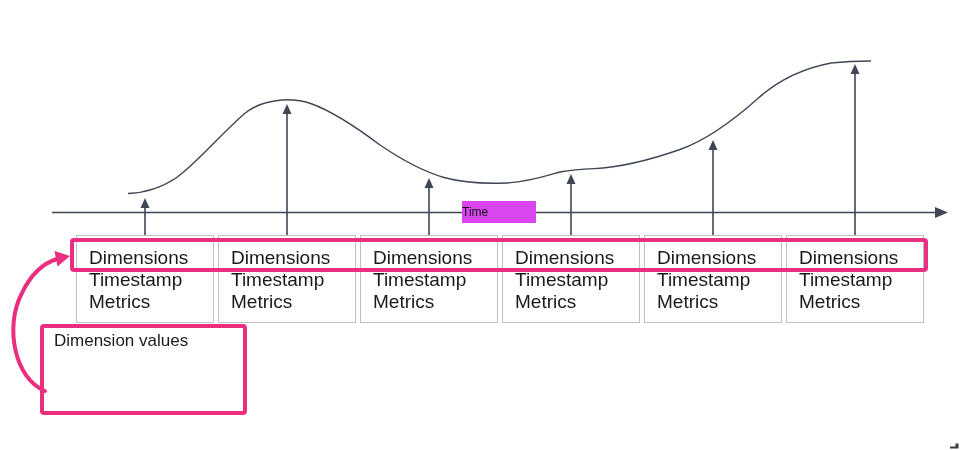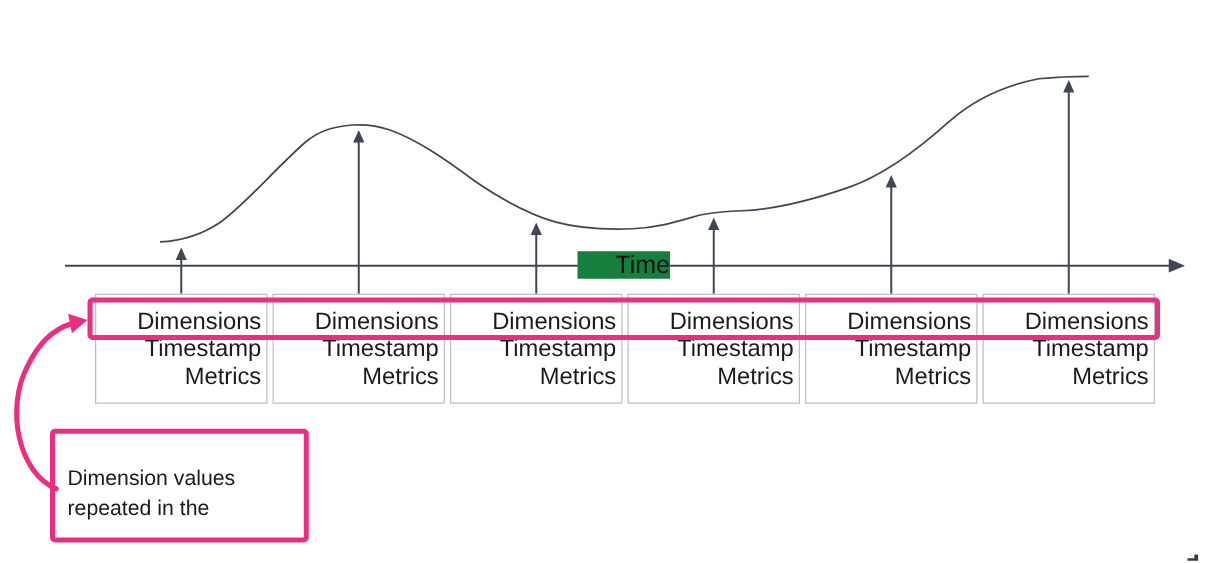--- a/index.html
+++ b/index.html
@@ -14,39 +14,39 @@
   .canvas{
     position:relative;width:964px;height:450px;background:#ffffff;overflow:hidden;
   }
   svg.layer{position:absolute;left:0;top:0;width:964px;height:450px;pointer-events:none;}
   .curve{fill:none;stroke:var(--line);stroke-width:1.4;}
   .axis-line{stroke:var(--line);stroke-width:1.6;}
   .arrow-stem{stroke:var(--line);stroke-width:1.6;}
   .arrow-head{fill:var(--line);}
   .time-label{
     position:absolute;left:462px;top:201px;width:74px;height:22px;
-    background:#15803d;color:#111;font-size:20px;line-height:22px;text-align:right;
+    background:#d946ef;color:#111;font-size:12px;line-height:22px;text-align:left;
     z-index:3;
   }
   .record-box{
     position:absolute;top:235px;width:138px;height:88px;background:#ffffff;
     border:1px solid var(--border-gray);padding:11px 4px 12px 12px;
-    color:var(--ink);font-size:19px;line-height:22px;z-index:2;text-align:right;
+    color:var(--ink);font-size:19px;line-height:22px;z-index:2;
   }
   .record-box span{display:block;white-space:nowrap;}
   .rb0{left:76px;}.rb1{left:218px;}.rb2{left:360px;}
   .rb3{left:502px;}.rb4{left:644px;}.rb5{left:786px;}
   .highlight-band{
     position:absolute;left:70px;top:238px;width:858px;height:34px;
     border:4px solid var(--pink);border-radius:4px;background:transparent;z-index:4;
   }
   .callout{
-    position:absolute;left:40px;top:343px;width:207px;height:91px;
+    position:absolute;left:40px;top:324px;width:207px;height:91px;
     border:4px solid var(--pink);border-radius:4px;background:#ffffff;
-    padding:24px 6px 0 10px;color:var(--ink);font-size:17px;line-height:23.5px;z-index:4;
+    padding:1px 6px 0 10px;color:var(--ink);font-size:17px;line-height:23.5px;z-index:4;
   }
   .callout span{display:block;white-space:nowrap;}
   .overlay{z-index:5;}
   .pink-arrow-path{fill:none;stroke:var(--pink);stroke-width:4;stroke-linecap:round;}
   .pink-arrow-head{fill:var(--pink);}
   .corner-artifact{fill:#3c3c3c;}
 </style>
 </head>
 <body>
 
@@ -129,21 +129,20 @@
   <div class="record-box rb5">
     <span>Dimensions</span>
     <span>Timestamp</span>
     <span>Metrics</span>
   </div>
 
   <div class="highlight-band"></div>
 
   <div class="callout">
     <span>Dimension values</span>
-    <span>repeated in the</span>
   </div>
 
   <svg class="layer overlay" viewBox="0 0 964 450">
     <g>
       <path class="pink-arrow-path" d="M 45 391 C 15 379, 4 327, 22 293 C 32 272, 44 263, 57 259"></path>
       <polygon class="pink-arrow-head" points="70,256 54.5,251 57.5,266.5"></polygon>
     </g>
     <polygon class="corner-artifact" points="950,448.5 950,446.5 955.5,446.5 955.5,443.5 958.5,443.5 958.5,448.5"></polygon>
   </svg>
 

